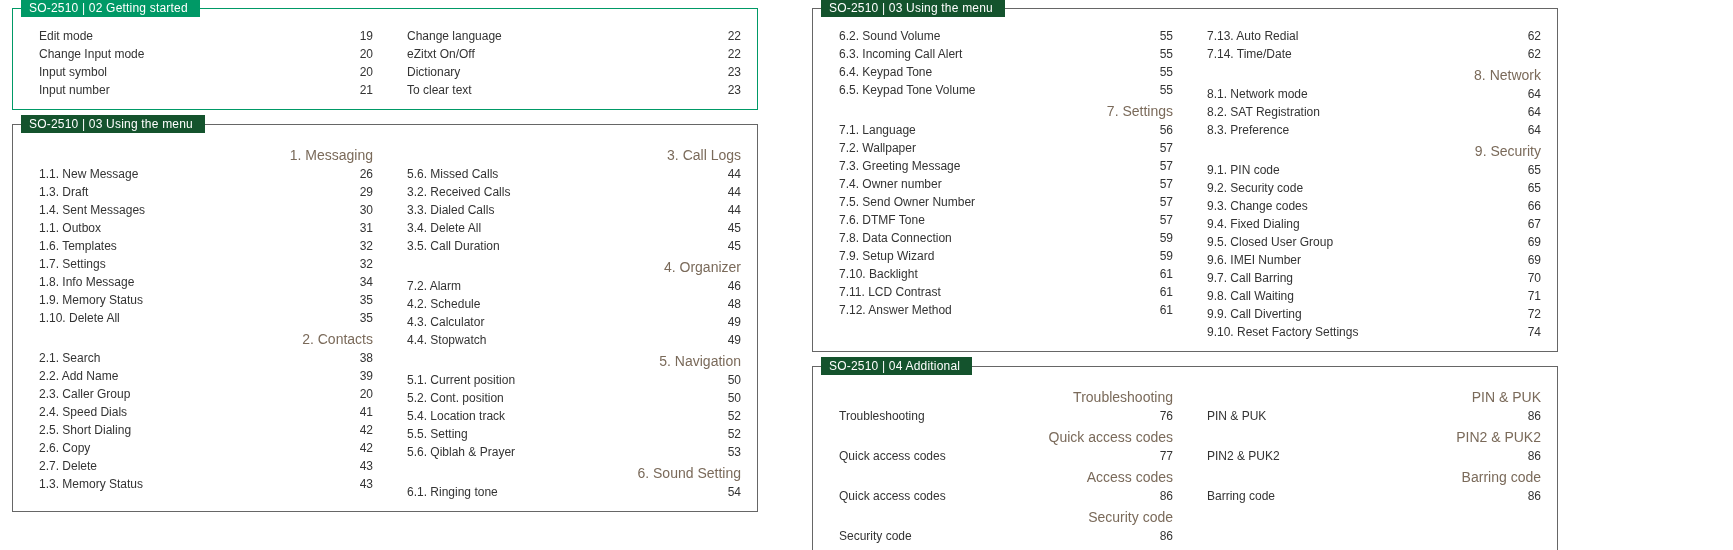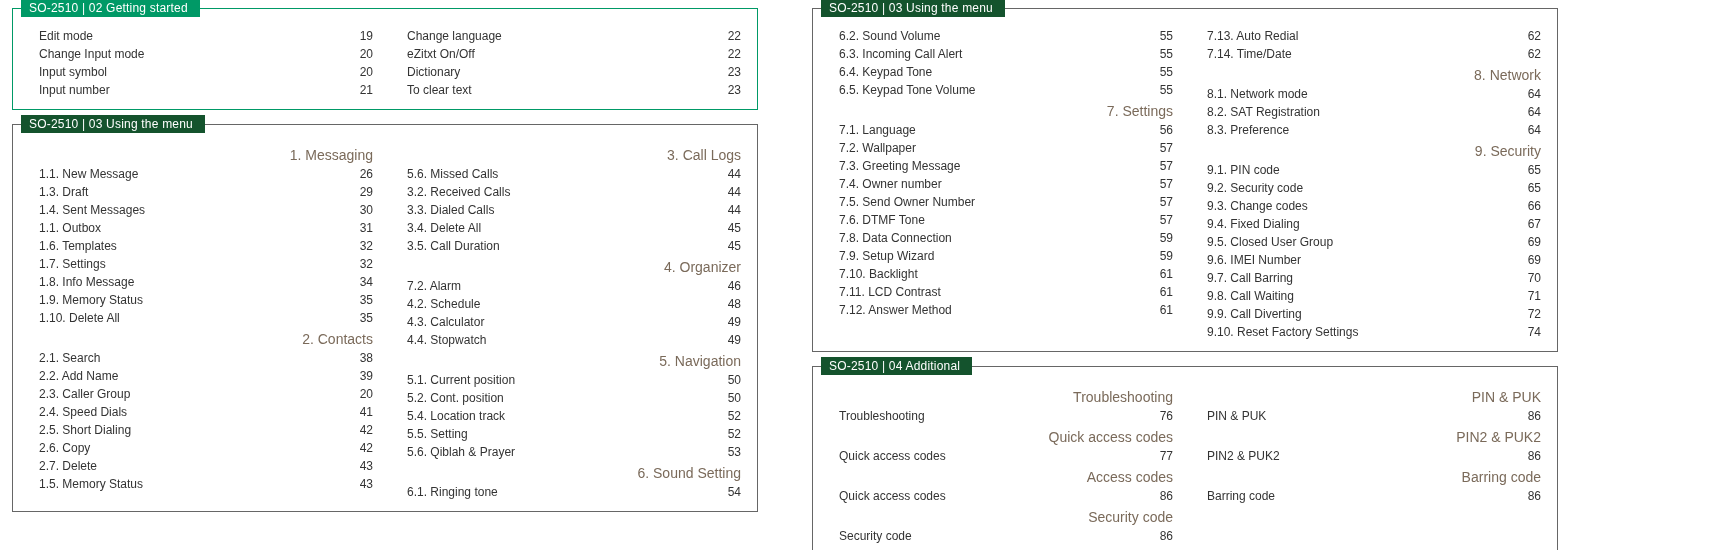--- a/index.html
+++ b/index.html
@@ -174,21 +174,21 @@
      </div>
             <div class="row">
        <span class="label">2.6. Copy</span>
        <span class="pg">42</span>
      </div>
             <div class="row">
        <span class="label">2.7. Delete</span>
        <span class="pg">43</span>
      </div>
             <div class="row">
-       <span class="label">1.5. Memory Status</span>
+       <span class="label">1.3. Memory Status</span>
        <span class="pg">43</span>
      </div>
           </div>
       </div>
       <div class="col">
         <div class="sec-head">3. Call Logs</div>
         <div id="s3">
             <div class="row">
        <span class="label">5.6. Missed Calls</span>
        <span class="pg">44</span>

